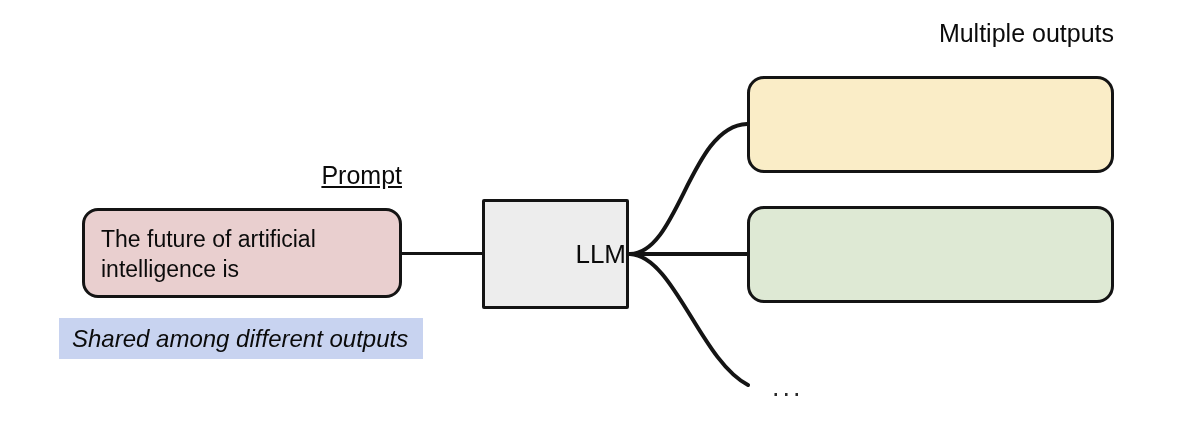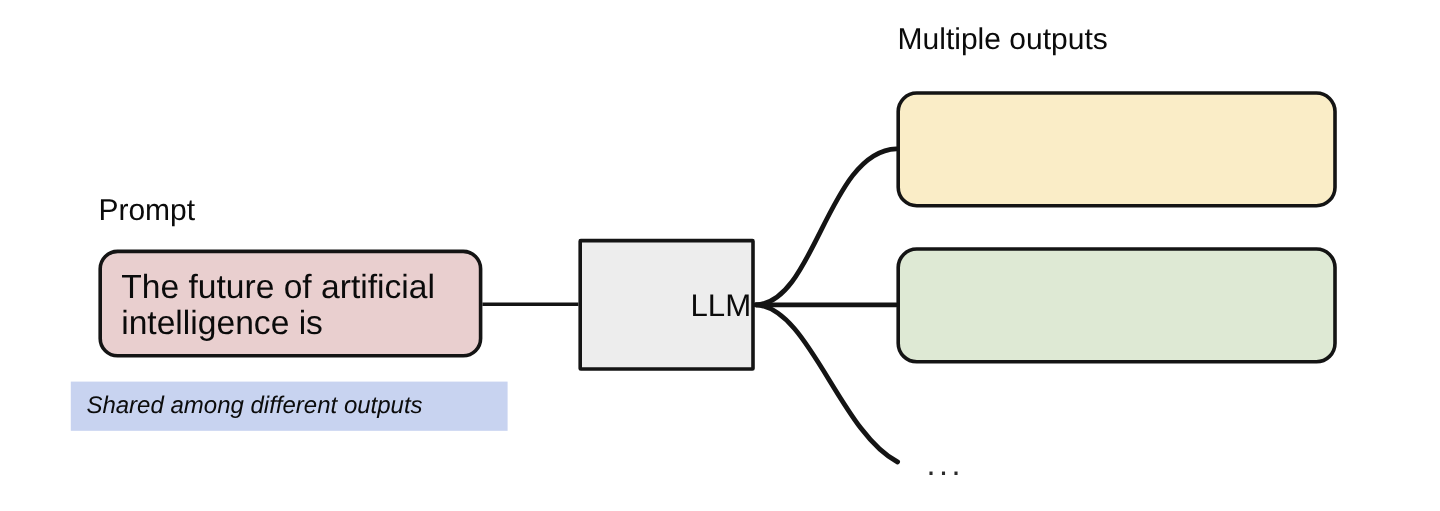--- a/index.html
+++ b/index.html
@@ -25,26 +25,27 @@
     height: 426px;
     pointer-events: none;
   }
 
   .label {
     position: absolute;
     font-size: 25px;
     line-height: 1;
     color: #0b0b0b;
     white-space: nowrap;
-    text-align: left;
+    text-align: right;
   }
   #prompt-label {
     left: 82px;
     top: 163px;
     width: 320px;
+    text-decoration: underline;
   }
   #outputs-label {
     left: 748px;
     top: 21px;
     width: 366px;
   }
 
   .node {
     position: absolute;
     box-sizing: border-box;
@@ -57,21 +58,21 @@
     width: 320px;
     height: 90px;
     border-radius: 16px;
     background: #e9cfcf;
   }
   #prompt-text {
     position: absolute;
     left: 16px;
     top: 13px;
     width: 288px;
-    font-size: 28px;
+    font-size: 23px;
     line-height: 30px;
     color: #0b0b0b;
   }
 
   #llm-box {
     left: 482px;
     top: 199px;
     width: 147px;
     height: 110px;
     border-radius: 2px;
@@ -107,21 +108,21 @@
     left: 59px;
     top: 318px;
     width: 364px;
     height: 41px;
     background: #c8d3f0;
     display: flex;
     align-items: center;
   }
   #shared-note-text {
     padding-left: 13px;
-    font-size: 20px;
+    font-size: 24px;
     font-style: italic;
     color: #0b0b0b;
     white-space: nowrap;
   }
 
   #ellipsis {
     position: absolute;
     left: 772px;
     top: 372px;
     font-size: 27px;

